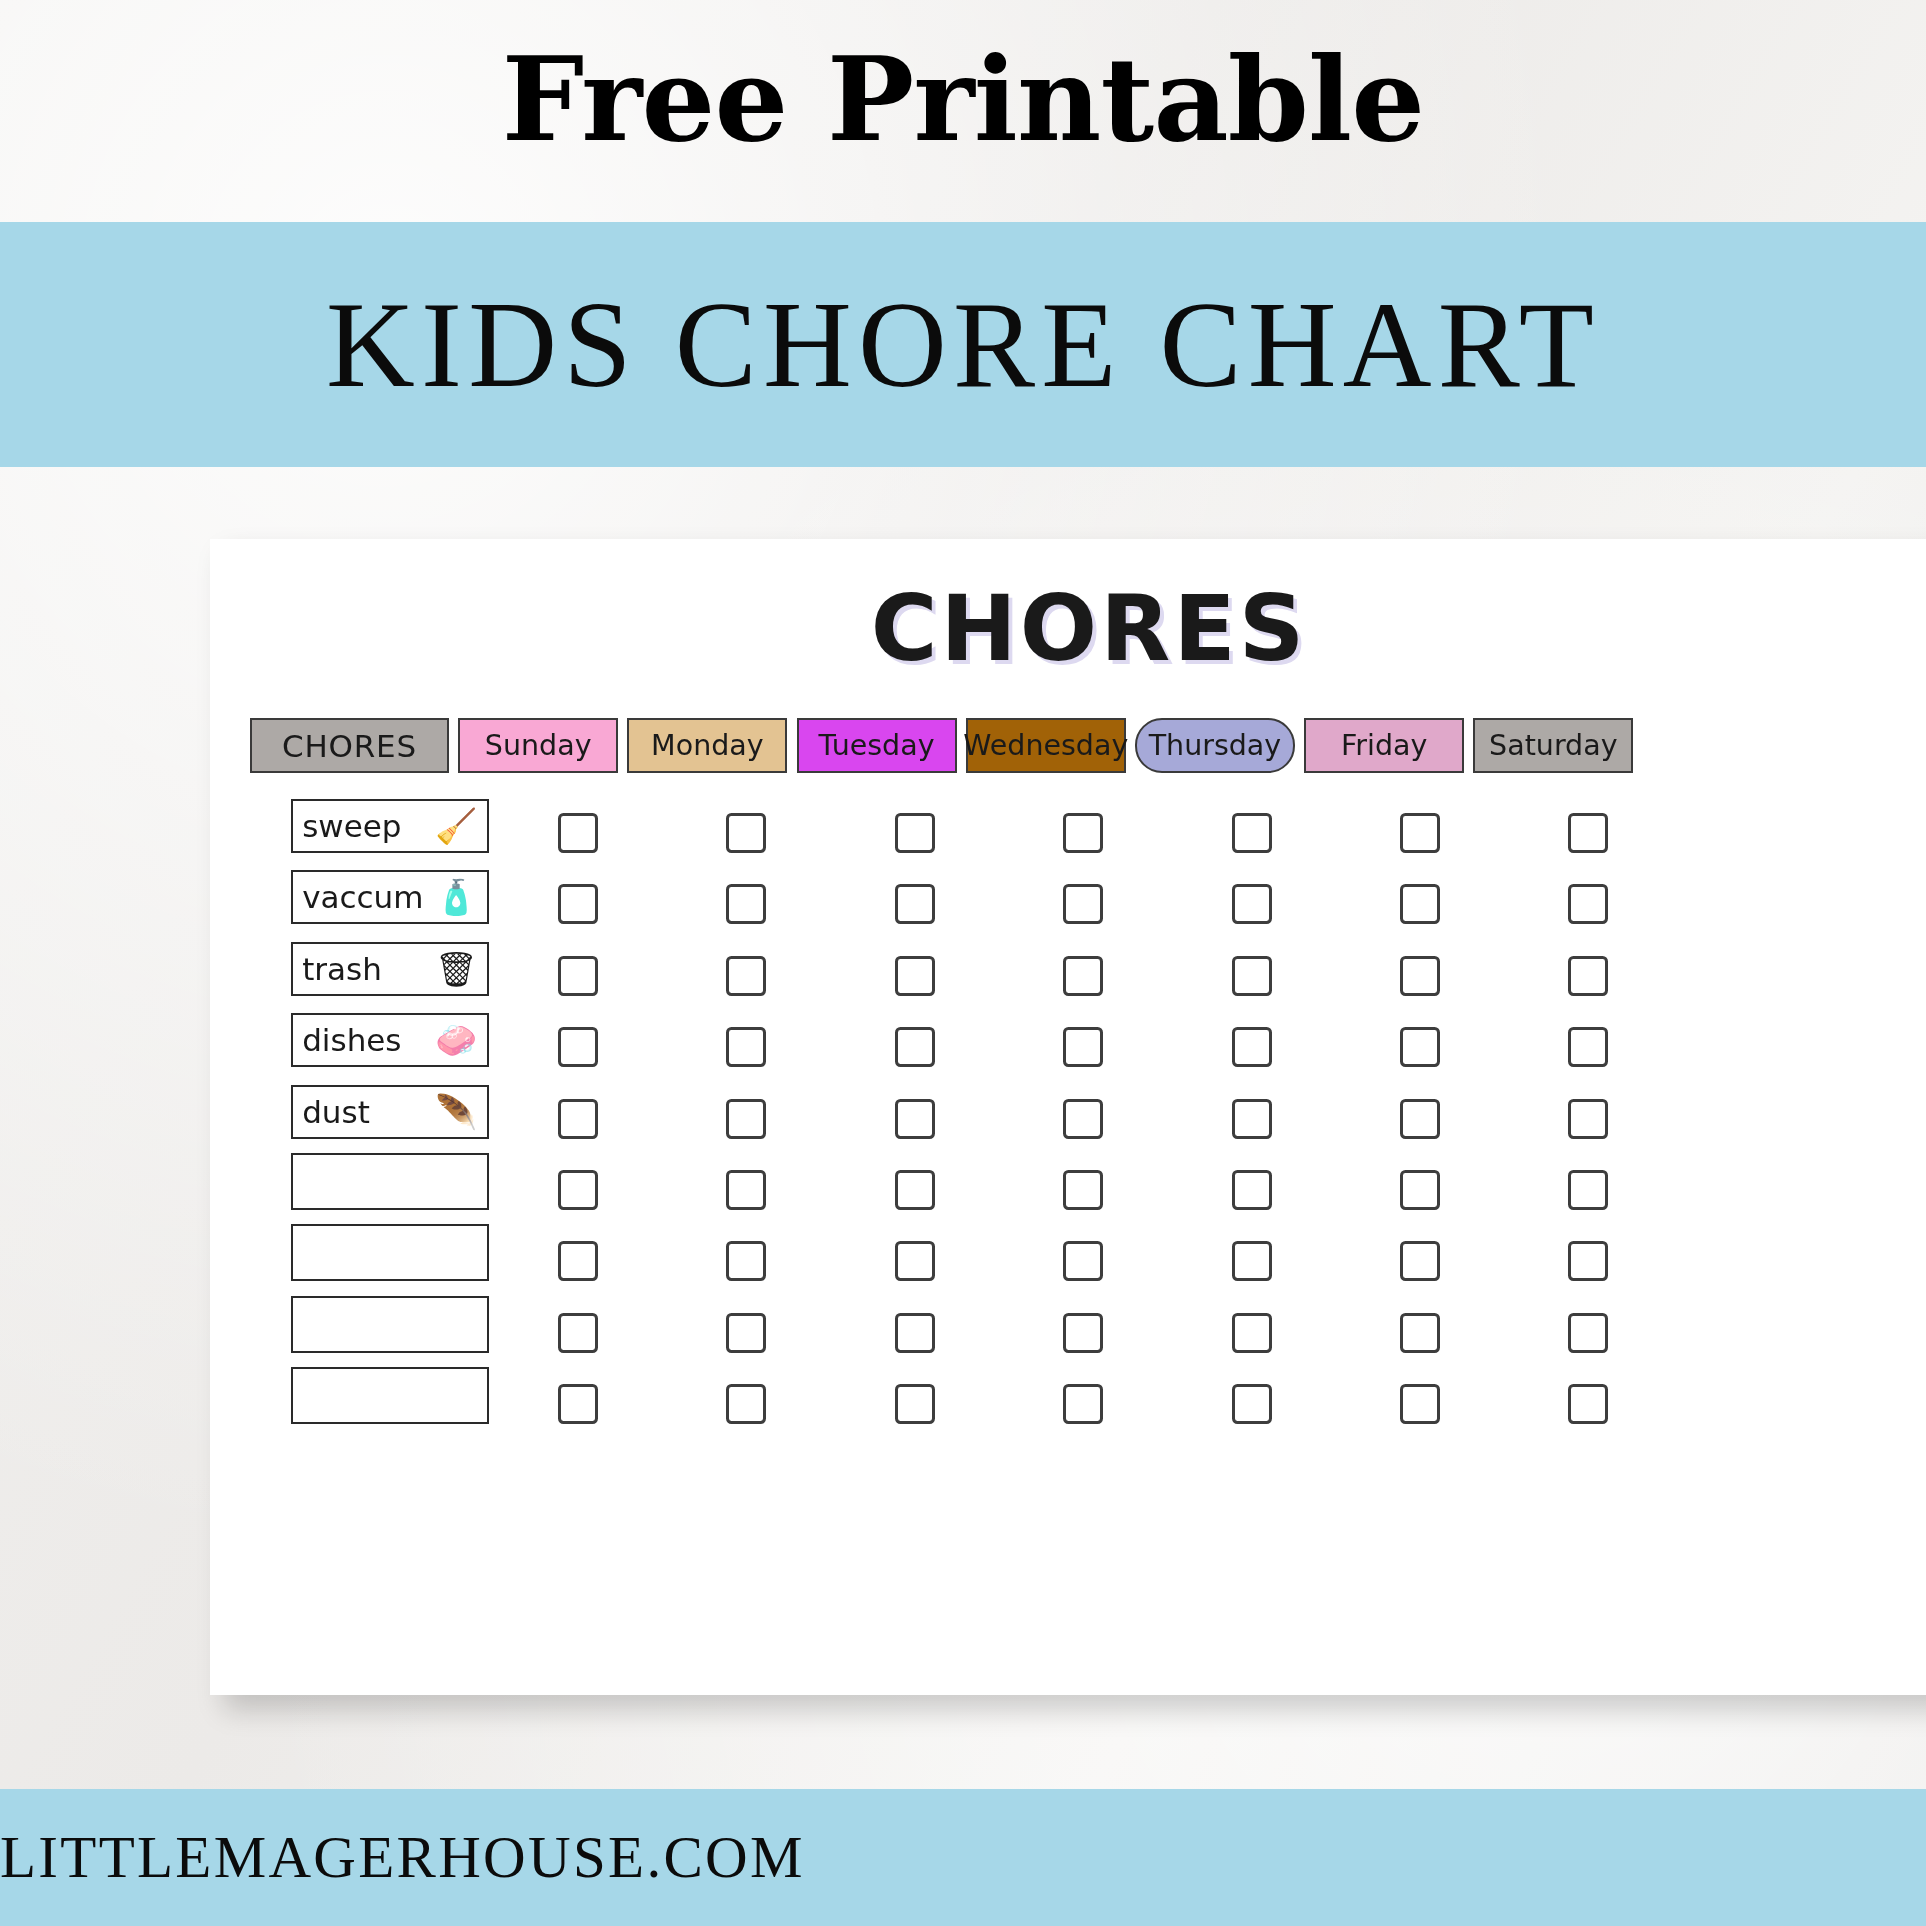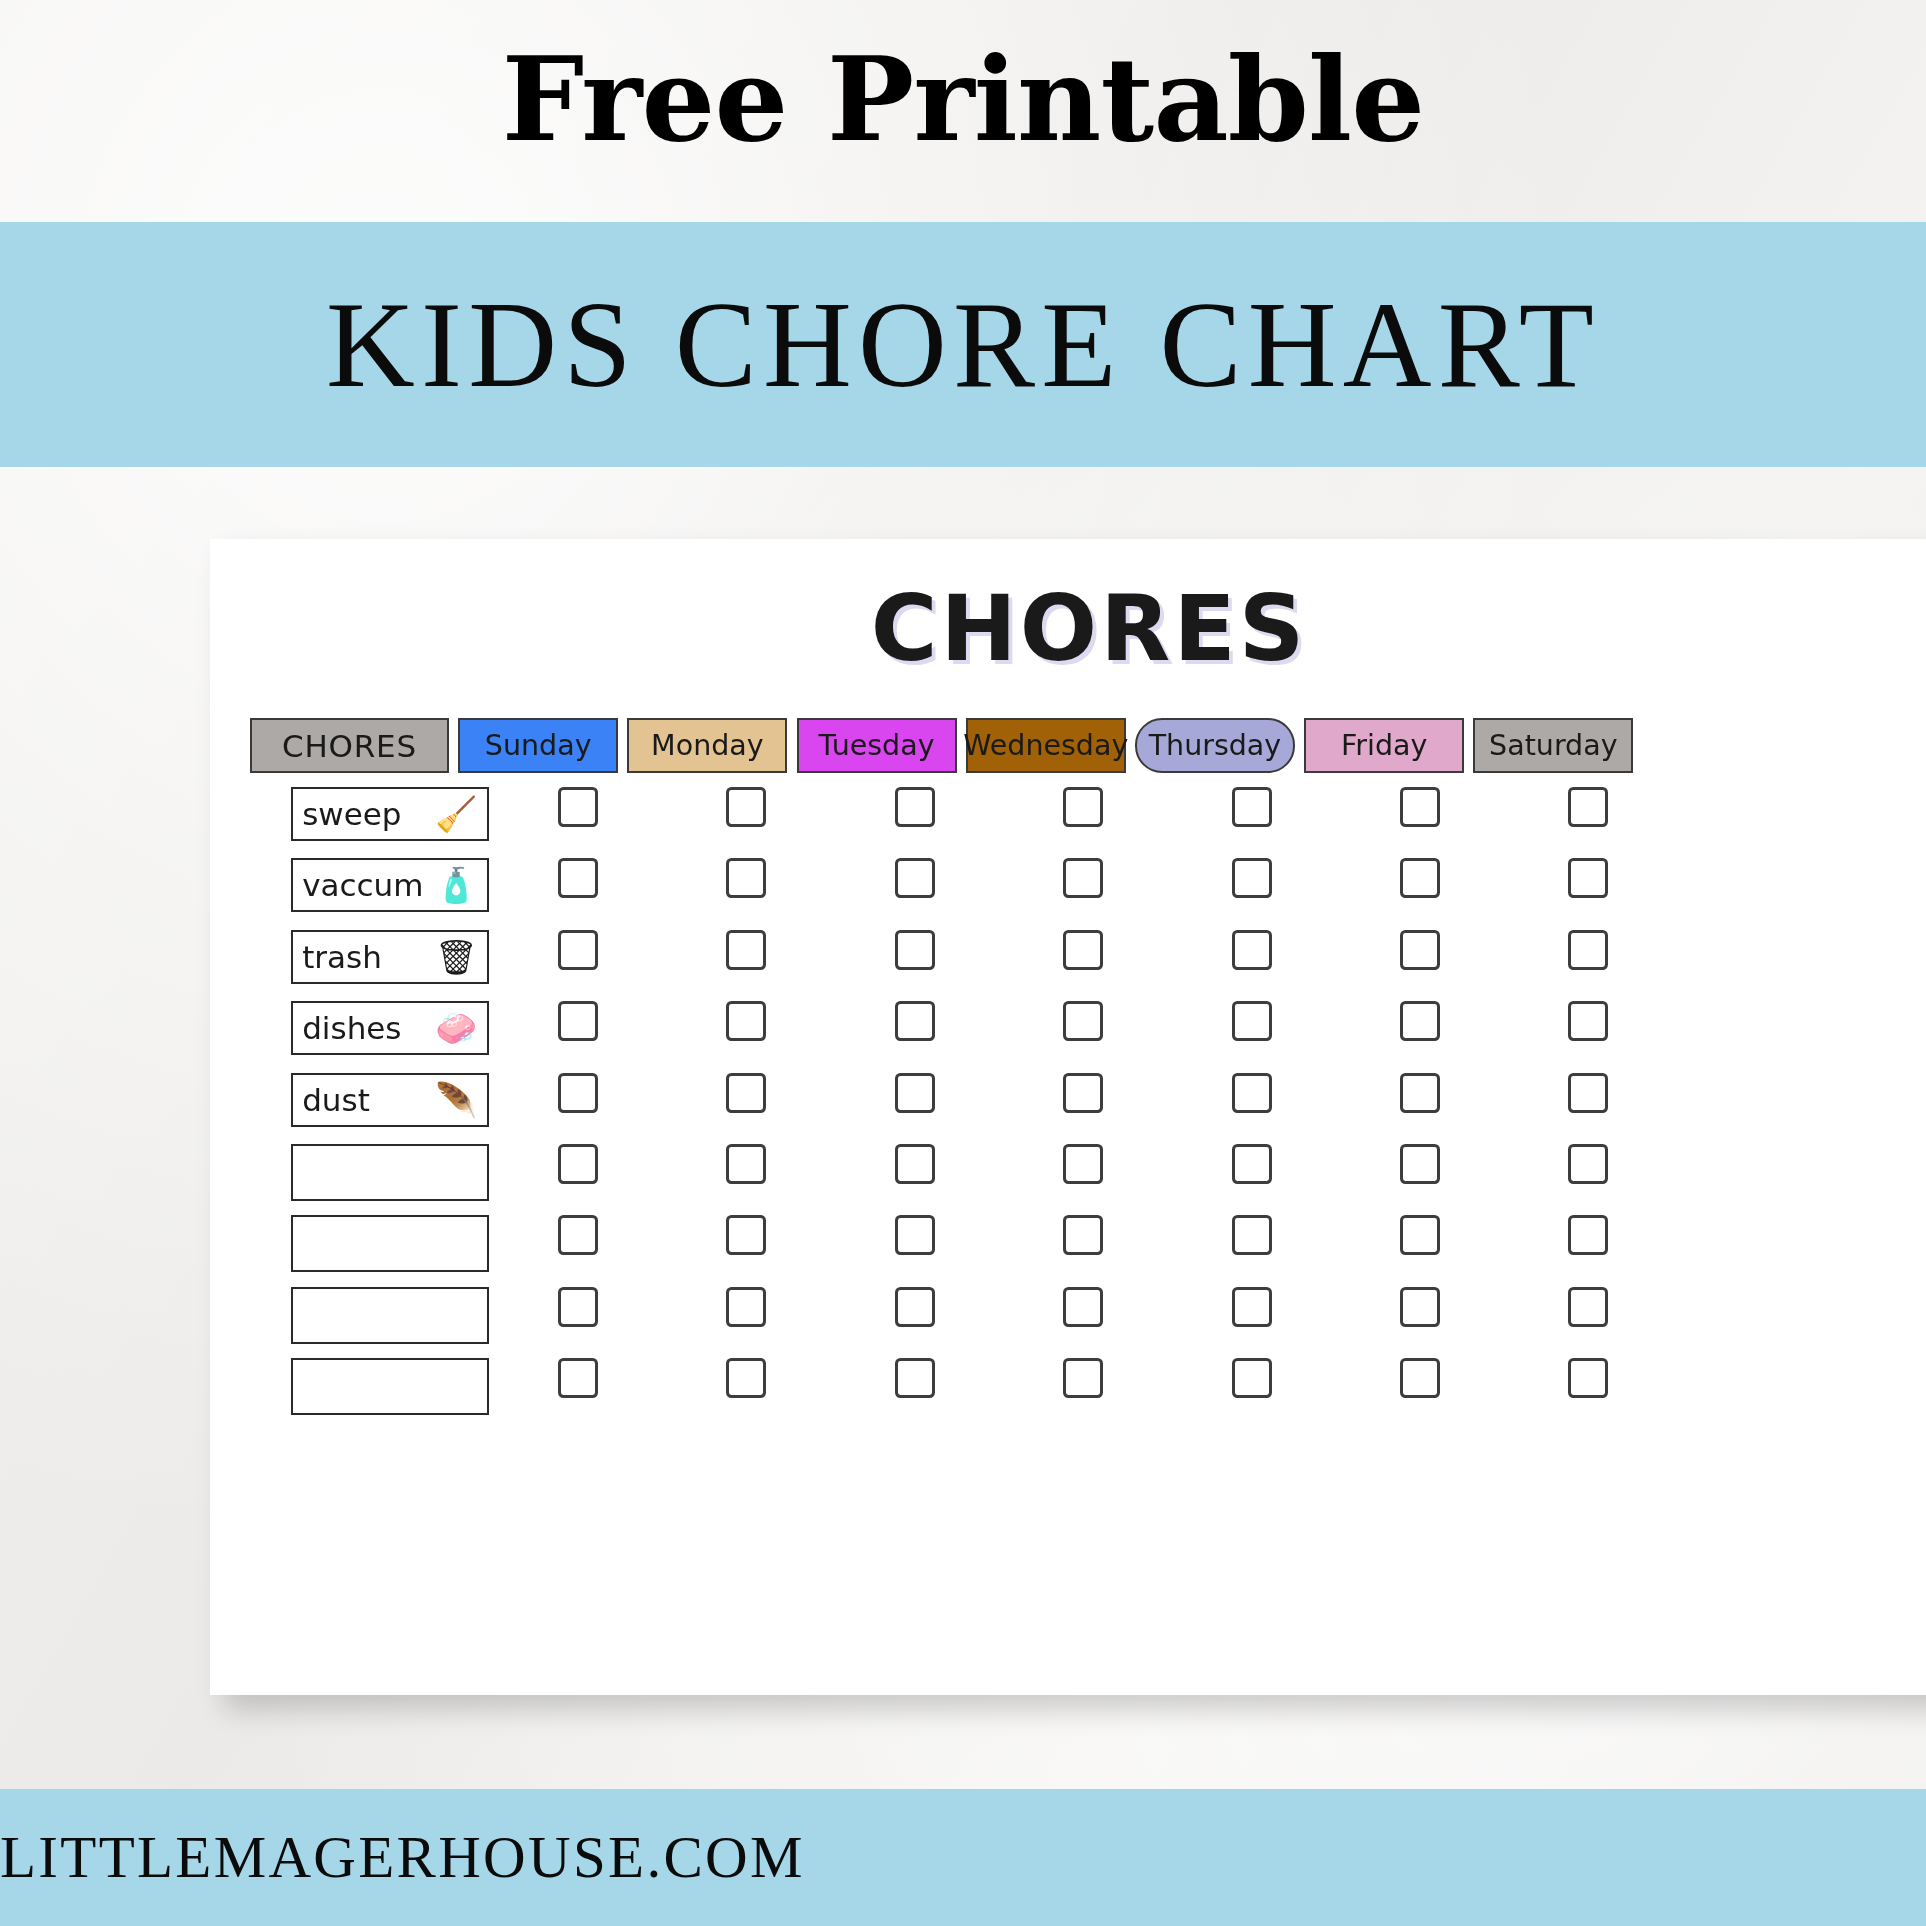--- a/index.html
+++ b/index.html
@@ -140,21 +140,21 @@
     width: 160px;
   }
 
   .body-rows {
     display: flex;
     flex-direction: column;
   }
   .chore-row {
     display: flex;
     gap: 9.2px;
-    align-items: flex-start;
+    align-items: flex-end;
     height: 66px;
     margin-bottom: 5.4px;
     padding-left: 41px;
   }
   .chore-label {
     width: 199px;
     height: 54px;
     border: 2.3px solid #2a2a2a;
     box-sizing: border-box;
     display: flex;
@@ -203,21 +203,21 @@
   <div class="banner">
     <div class="banner-title">KIDS CHORE CHART</div>
   </div>
 
   <div class="sheet">
     <div class="sheet-title">CHORES</div>
 
     <div class="grid">
       <div class="head-row" id="head-row">
           <div class="head-cell head-chores" style="background: rgb(173, 169, 166);">CHORES</div>
-          <div class="head-cell head-day" style="background: #3b82f6;">Sunday</div>
+          <div class="head-cell head-day" style="background: #f9a8d4;">Sunday</div>
           <div class="head-cell head-day" style="background: rgb(227, 195, 146);">Monday</div>
           <div class="head-cell head-day" style="background: #d946ef;">Tuesday</div>
           <div class="head-cell head-day" style="background: #a16207;">Wednesday</div>
           <div class="head-cell head-day" style="background: rgb(166, 169, 216); border-radius: 27px;">Thursday</div>
           <div class="head-cell head-day" style="background: rgb(224, 168, 202);">Friday</div>
           <div class="head-cell head-day" style="background: rgb(173, 169, 166);">Saturday</div>
         </div>
       <div class="body-rows" id="body-rows">
           <div class="chore-row">
             <div class="chore-label">

